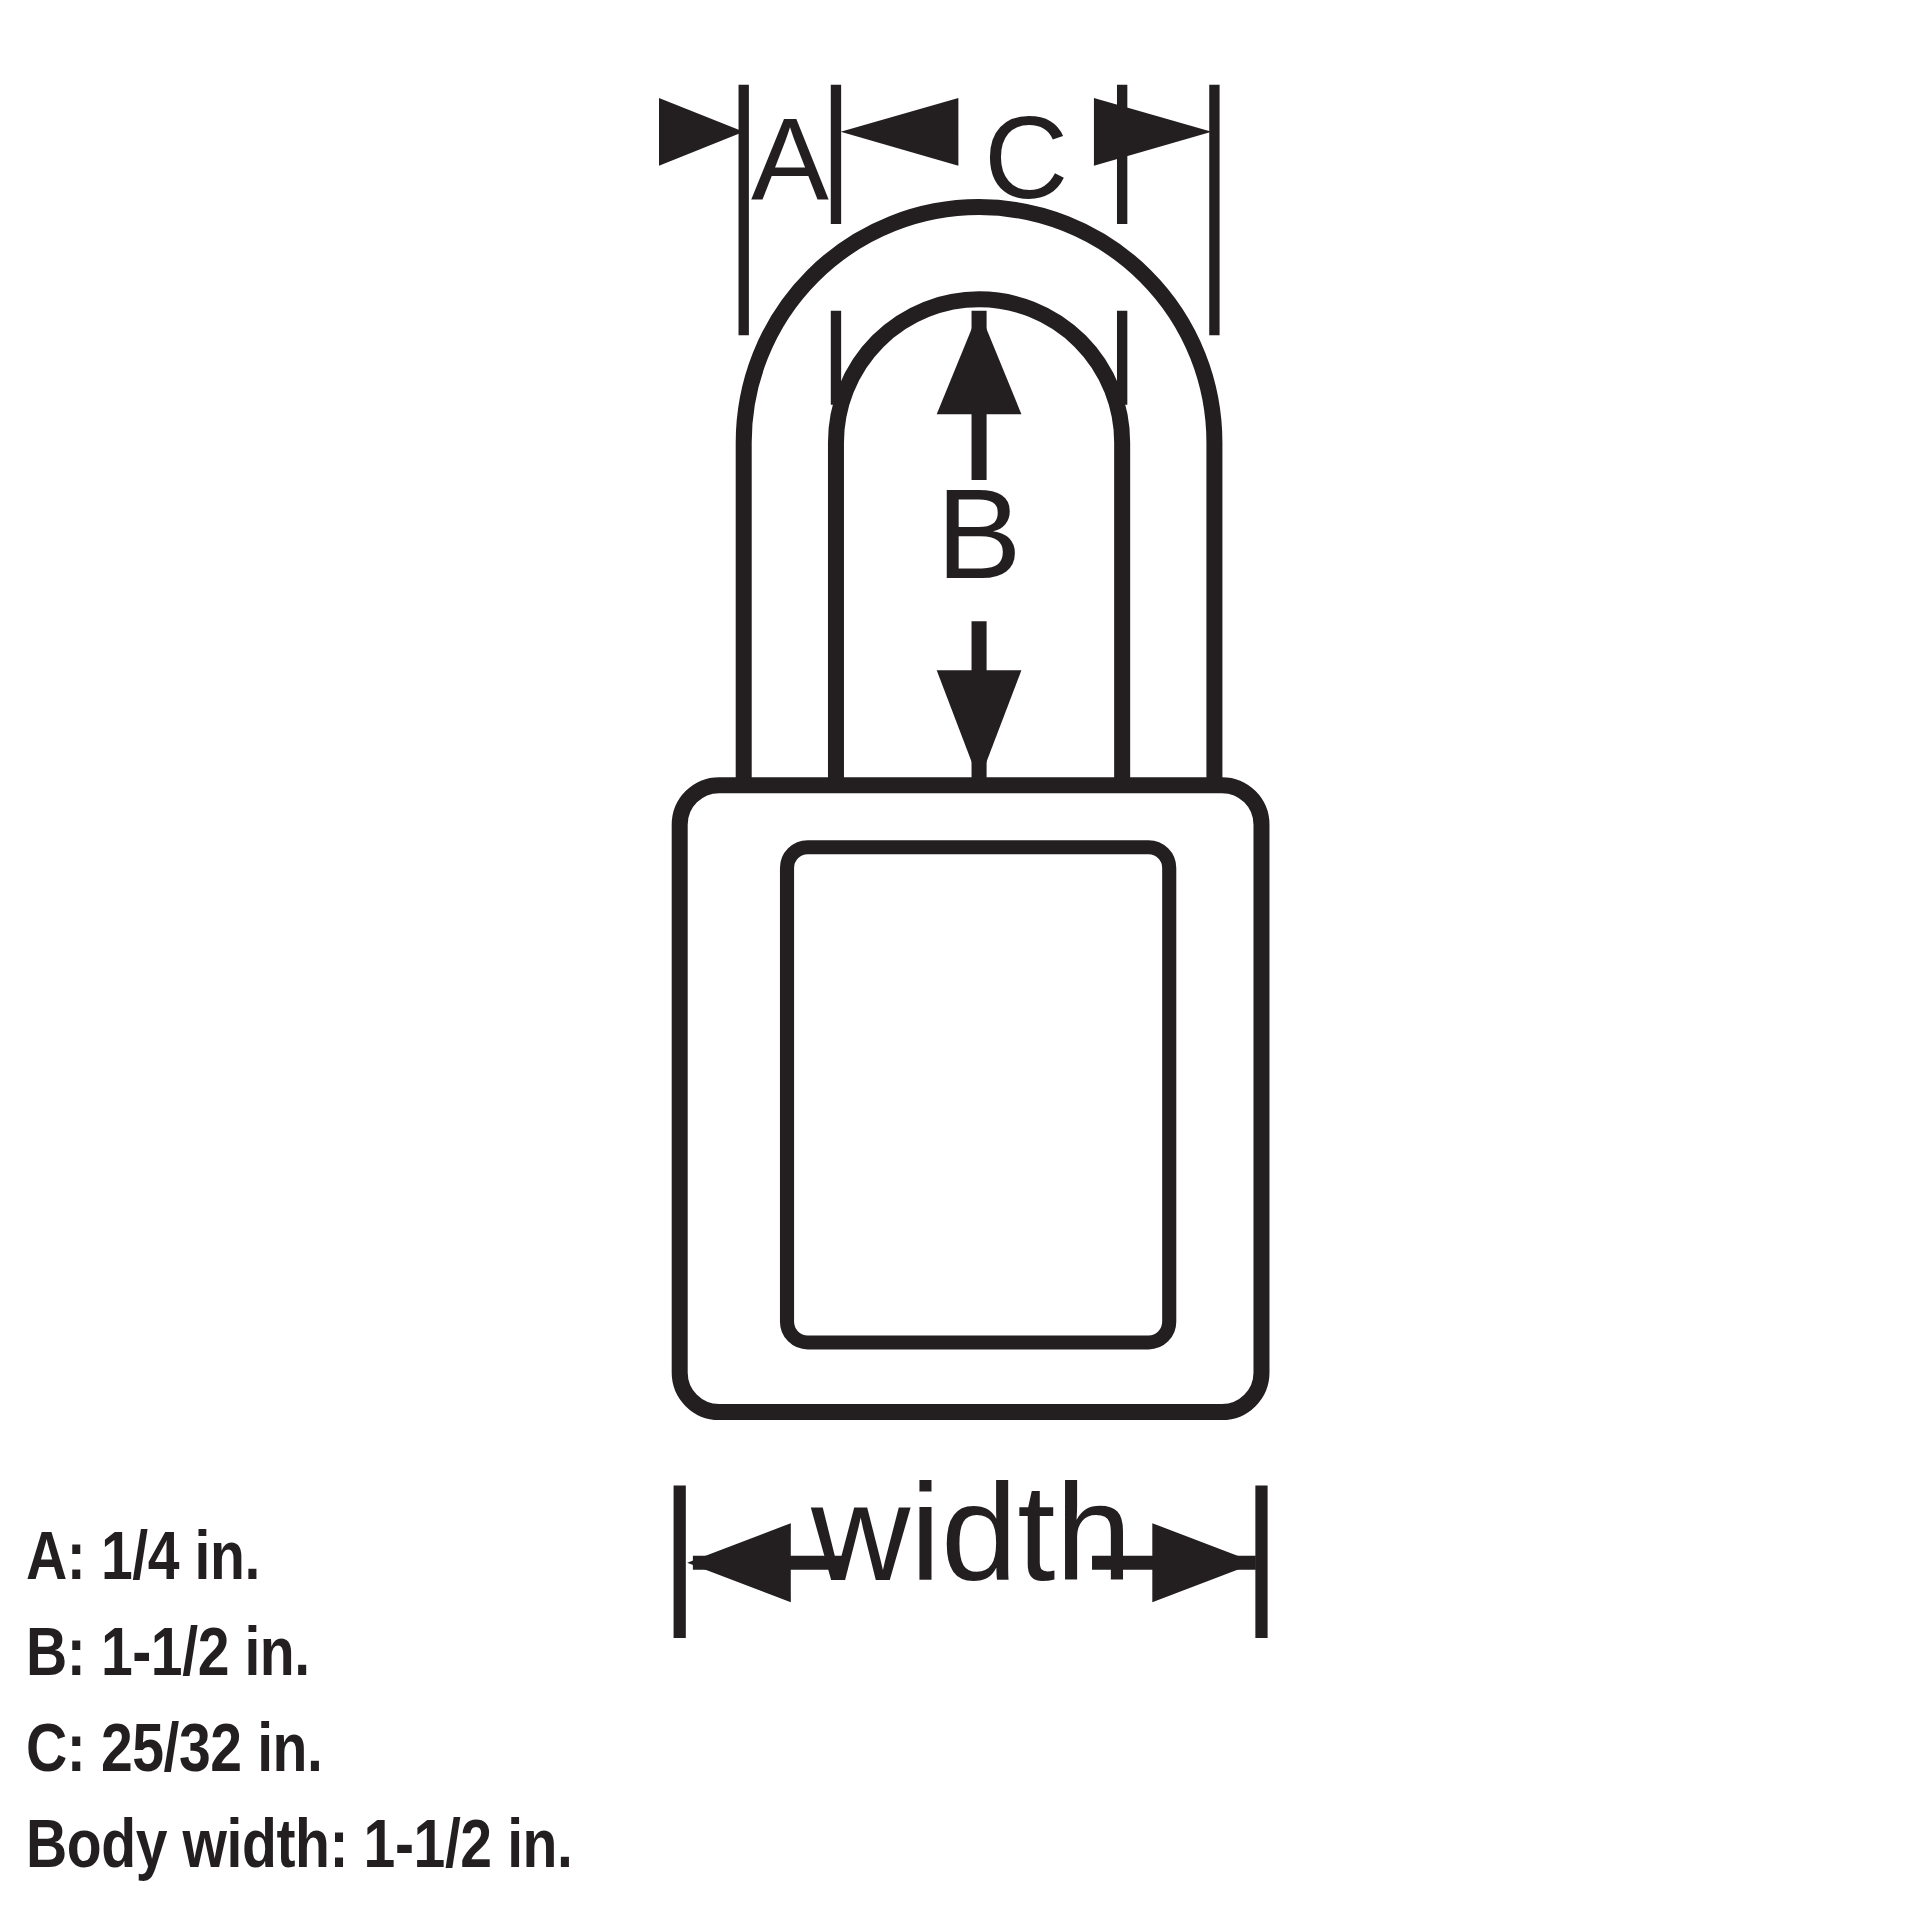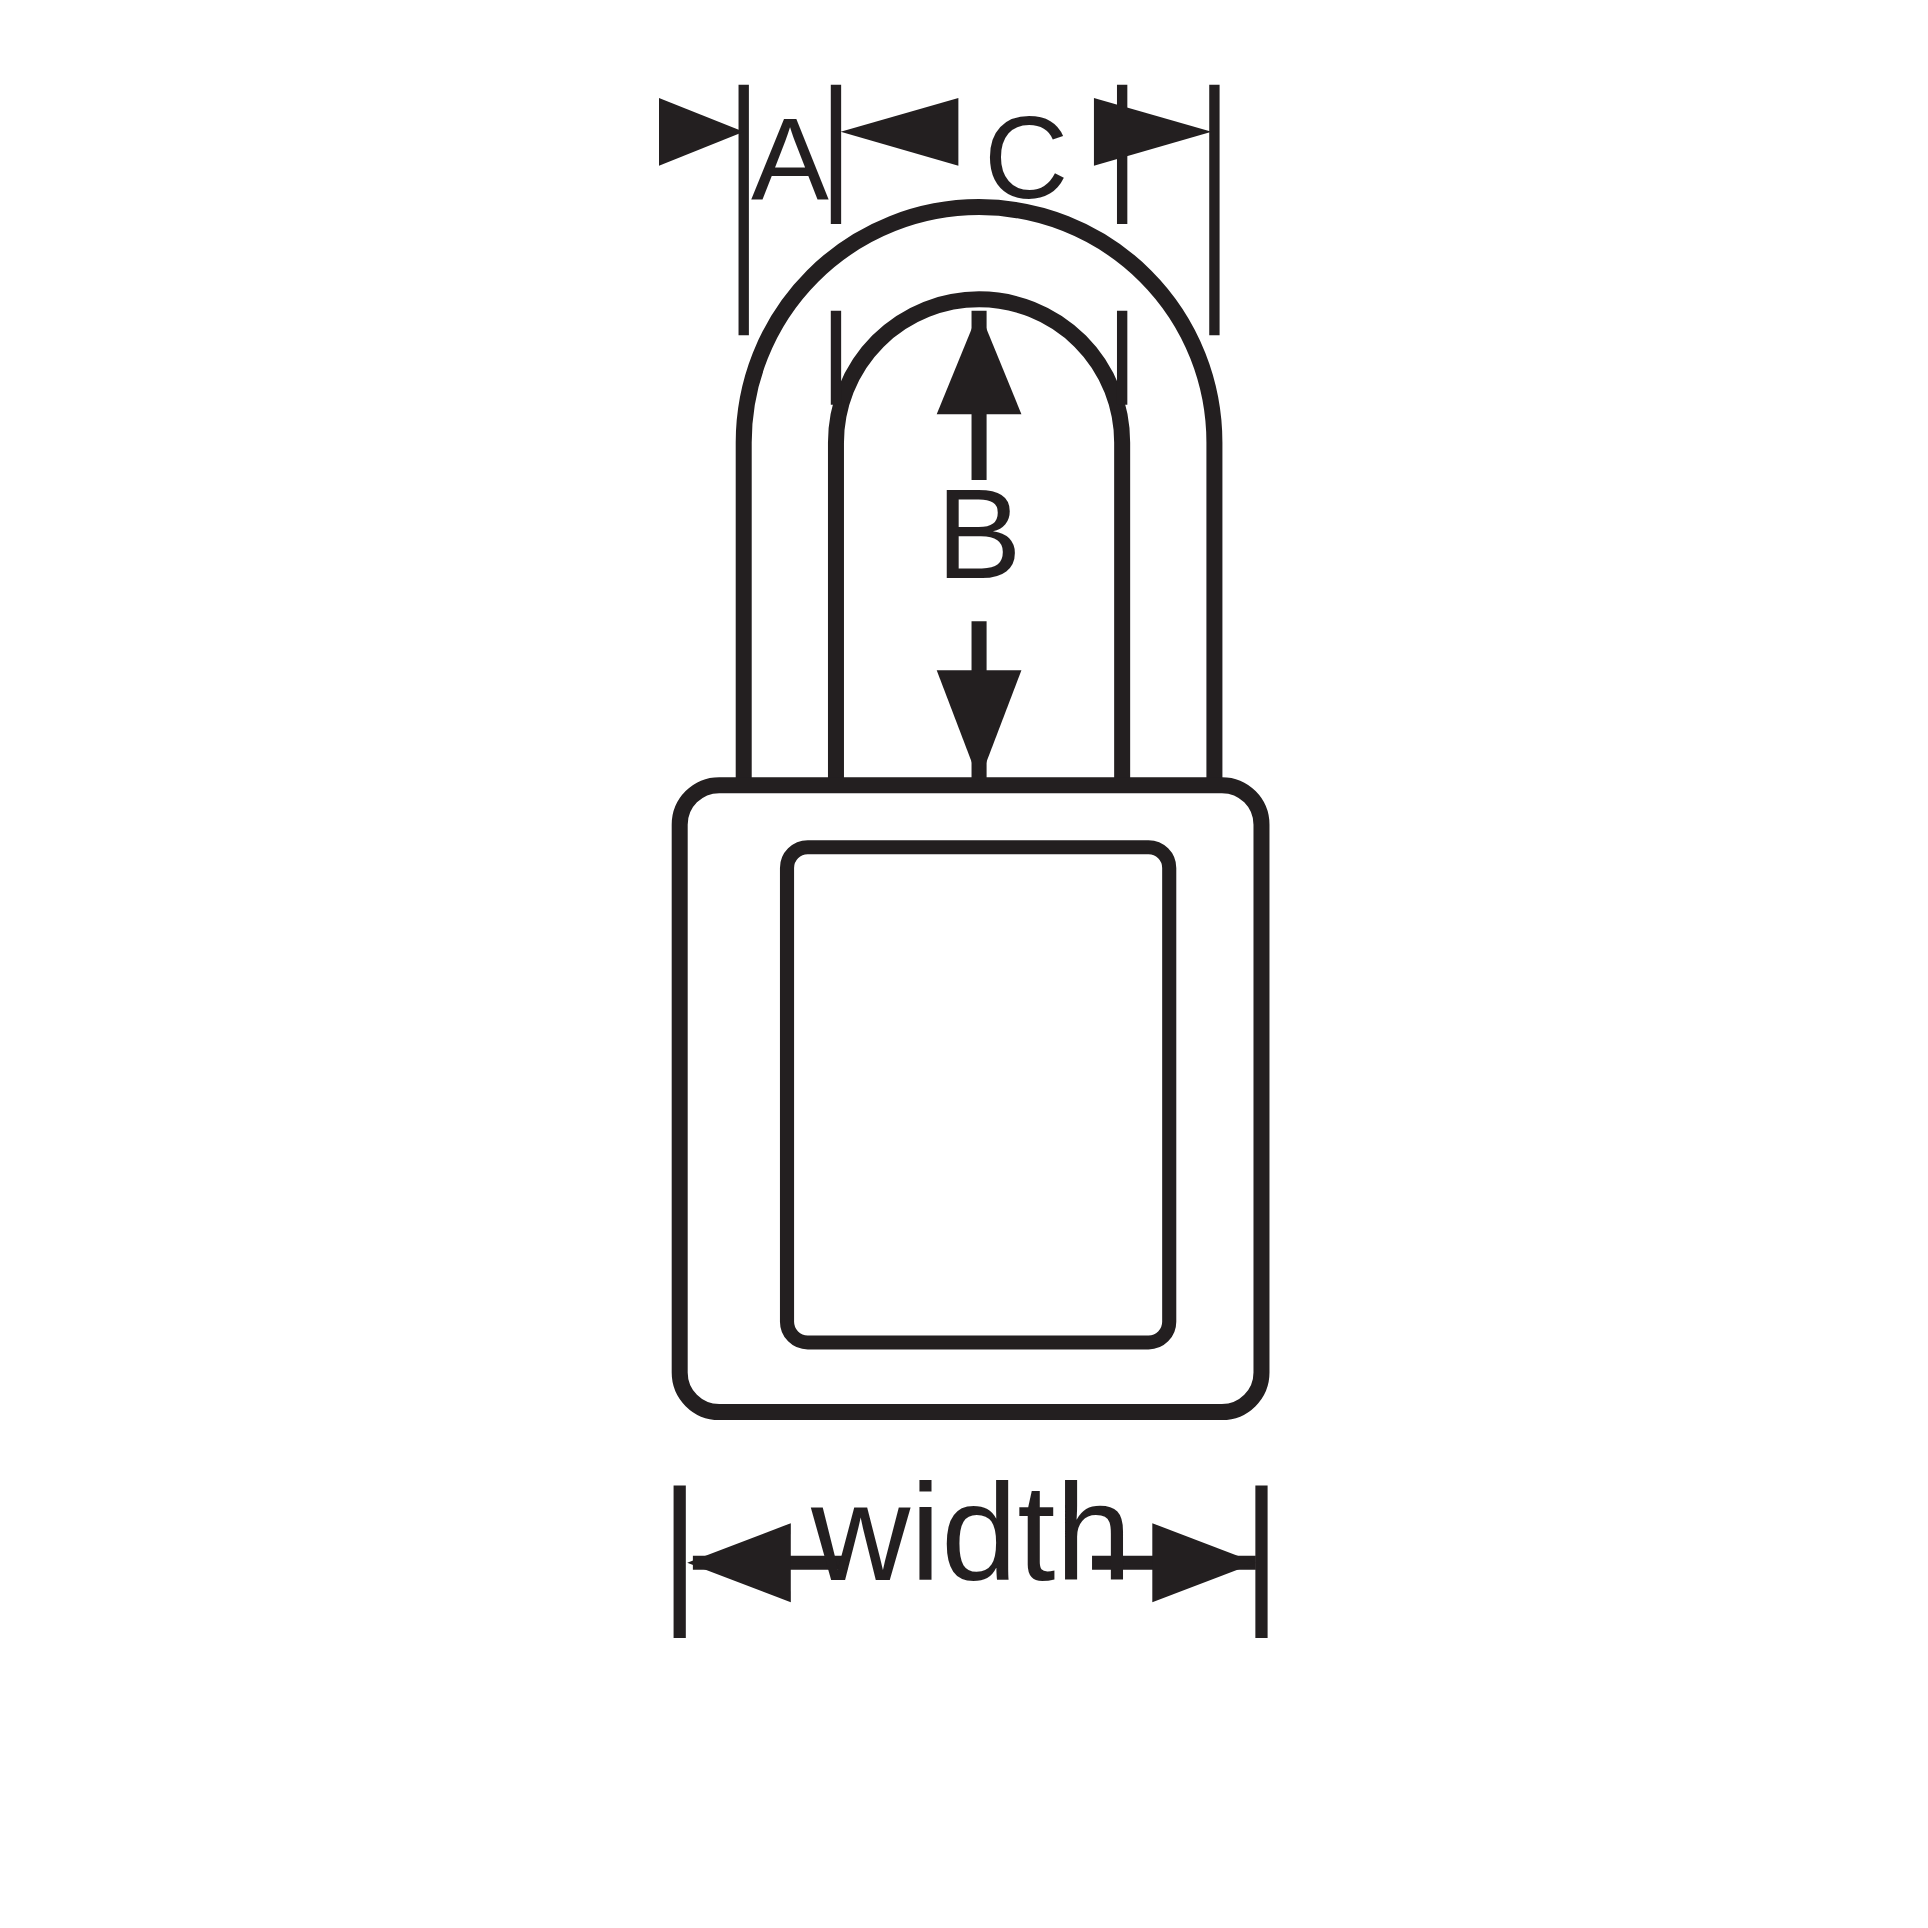--- a/index.html
+++ b/index.html
@@ -100,15 +100,21 @@
     <line x1="736" y1="1660" x2="900" y2="1660" stroke="#231f20" stroke-width="15"></line>
     <polygon points="730,1660 840,1618 840,1702" fill="#231f20"></polygon>
 
     <line x1="1160" y1="1660" x2="1334" y2="1660" stroke="#231f20" stroke-width="15"></line>
     <polygon points="1334,1660 1224,1618 1224,1702" fill="#231f20"></polygon>
 
     <text class="width-label" x="1032" y="1640" font-size="146" text-anchor="middle" dominant-baseline="middle">width</text>
 
   </svg>
 
+  <div id="legend">
+    <div class="legend-line">A: 1/4 in.</div>
+    <div class="legend-line">B: 1-1/2 in.</div>
+    <div class="legend-line">C: 25/32 in.</div>
+    <div class="legend-line">Body width: 1-1/2 in.</div>
+  </div>
 
 </div>
 
 
 </body></html>

